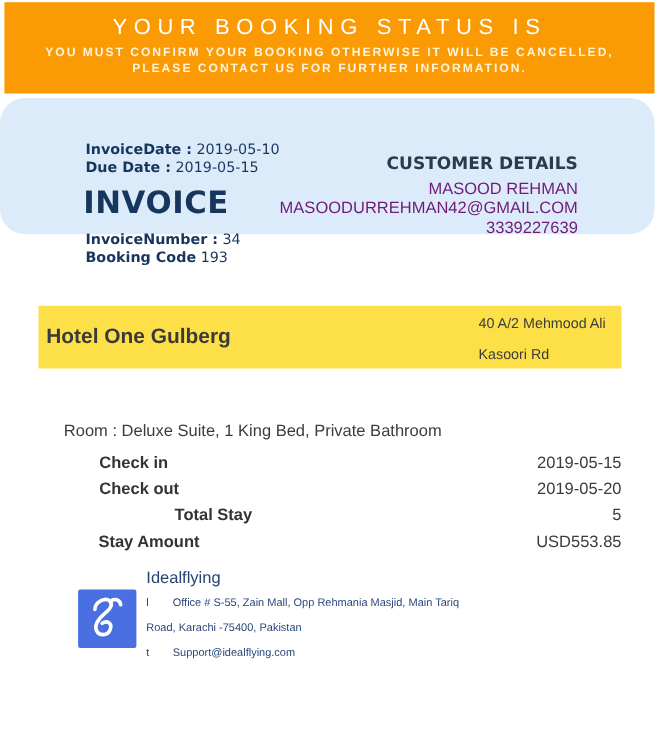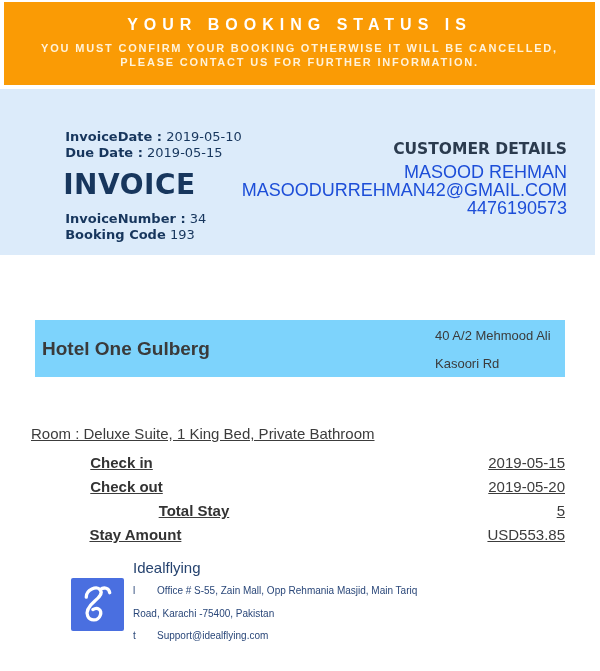--- a/index.html
+++ b/index.html
@@ -13,43 +13,44 @@
   
   .banner {
     margin: 2px 5px 0 4px;
     height: 83px;
     background: #FA9B05;
     text-align: center;
     padding-top: 12px;
   }
   .banner-title {
     color: #ffffff;
-    font-size: 16px;
-    font-weight: bold;
+    font-size: 20px;
+    font-weight: normal;
     letter-spacing: 6px;
     line-height: 22px;
   }
   .banner-sub {
     margin: 5px auto 0;
     width: 545px;
     color: #FFF3DA;
     font-size: 11px;
     font-weight: bold;
     letter-spacing: 1.8px;
     line-height: 14px;
   }
 
   
   .panel {
     margin: 4px 5px 0 0;
-    height: 166px;
+    height: 124px;
     background: #DCEBFA;
     display: flex;
-    justify-content: flex-end;
+    justify-content: center;
     padding: 40px 28px 0 36px;
+    border-radius: 23px;
   }
   .panel-left {
     color: #17365D;
     font-family: "DejaVu Sans", sans-serif;
     font-size: 13px;
     line-height: 16px;
   }
   .meta-line .lbl { font-weight: bold; }
   .meta-line .val { font-weight: normal; }
   .invoice-title {
@@ -63,54 +64,53 @@
   .panel-right { text-align: right; padding-top: 11px; }
   .cust-heading {
     font-family: "DejaVu Sans", sans-serif;
     font-size: 15.5px;
     font-weight: bold;
     color: #2B3B4E;
     margin-bottom: 4px;
     line-height: 19px;
   }
   .cust-line {
-    font-size: 18px;
-    color: #1d4ed8;
+    font-size: 15px;
+    color: #701a75;
     line-height: 18px;
   }
 
   
   .hotel-band {
     margin: 65px 35px 0 35px;
     height: 57px;
-    background: #7dd3fc;
+    background: #fde047;
     display: flex;
     justify-content: space-between;
     align-items: center;
     padding-left: 7px;
   }
   .hotel-name {
     font-size: 19px;
     font-weight: bold;
     color: #3A3A3A;
   }
   .band-address {
     width: 130px;
     font-size: 13px;
     color: #3B3B3B;
     line-height: 28px;
     padding-top: 2px;
   }
 
   
   .details {
-    margin: 47px 35px 0 31px;
+    margin: 47px 35px 0 58px;
     color: #3C3C3C;
     font-size: 15px;
-    text-decoration: underline;
   }
   .room-line { margin-bottom: 7px; line-height: 20px; }
   .drow { display: flex; line-height: 24px; justify-content: flex-end; }
   .drow .label { font-weight: bold; width: 398px; color: #333333; }
   .drow .value { color: #3C3C3C; }
 
   
   .footer { margin-top: 11px; position: relative; min-height: 110px; }
   .logo-box {
     position: absolute;
@@ -156,21 +156,21 @@
     </div>
     <div class="meta-line">
       <span class="lbl">Booking Code</span>
       <span class="val">193</span>
     </div>
   </div>
   <div class="panel-right">
     <div class="cust-heading">CUSTOMER DETAILS</div>
     <div class="cust-line">MASOOD REHMAN</div>
     <div class="cust-line">MASOODURREHMAN42@GMAIL.COM</div>
-    <div class="cust-line">4476190573</div>
+    <div class="cust-line">3339227639</div>
   </div>
 </div>
 
 <div class="hotel-band">
   <div class="hotel-name">Hotel One Gulberg</div>
   <div class="band-address">
     <div>40 A/2 Mehmood Ali</div>
     <div>Kasoori Rd</div>
   </div>
 </div>

